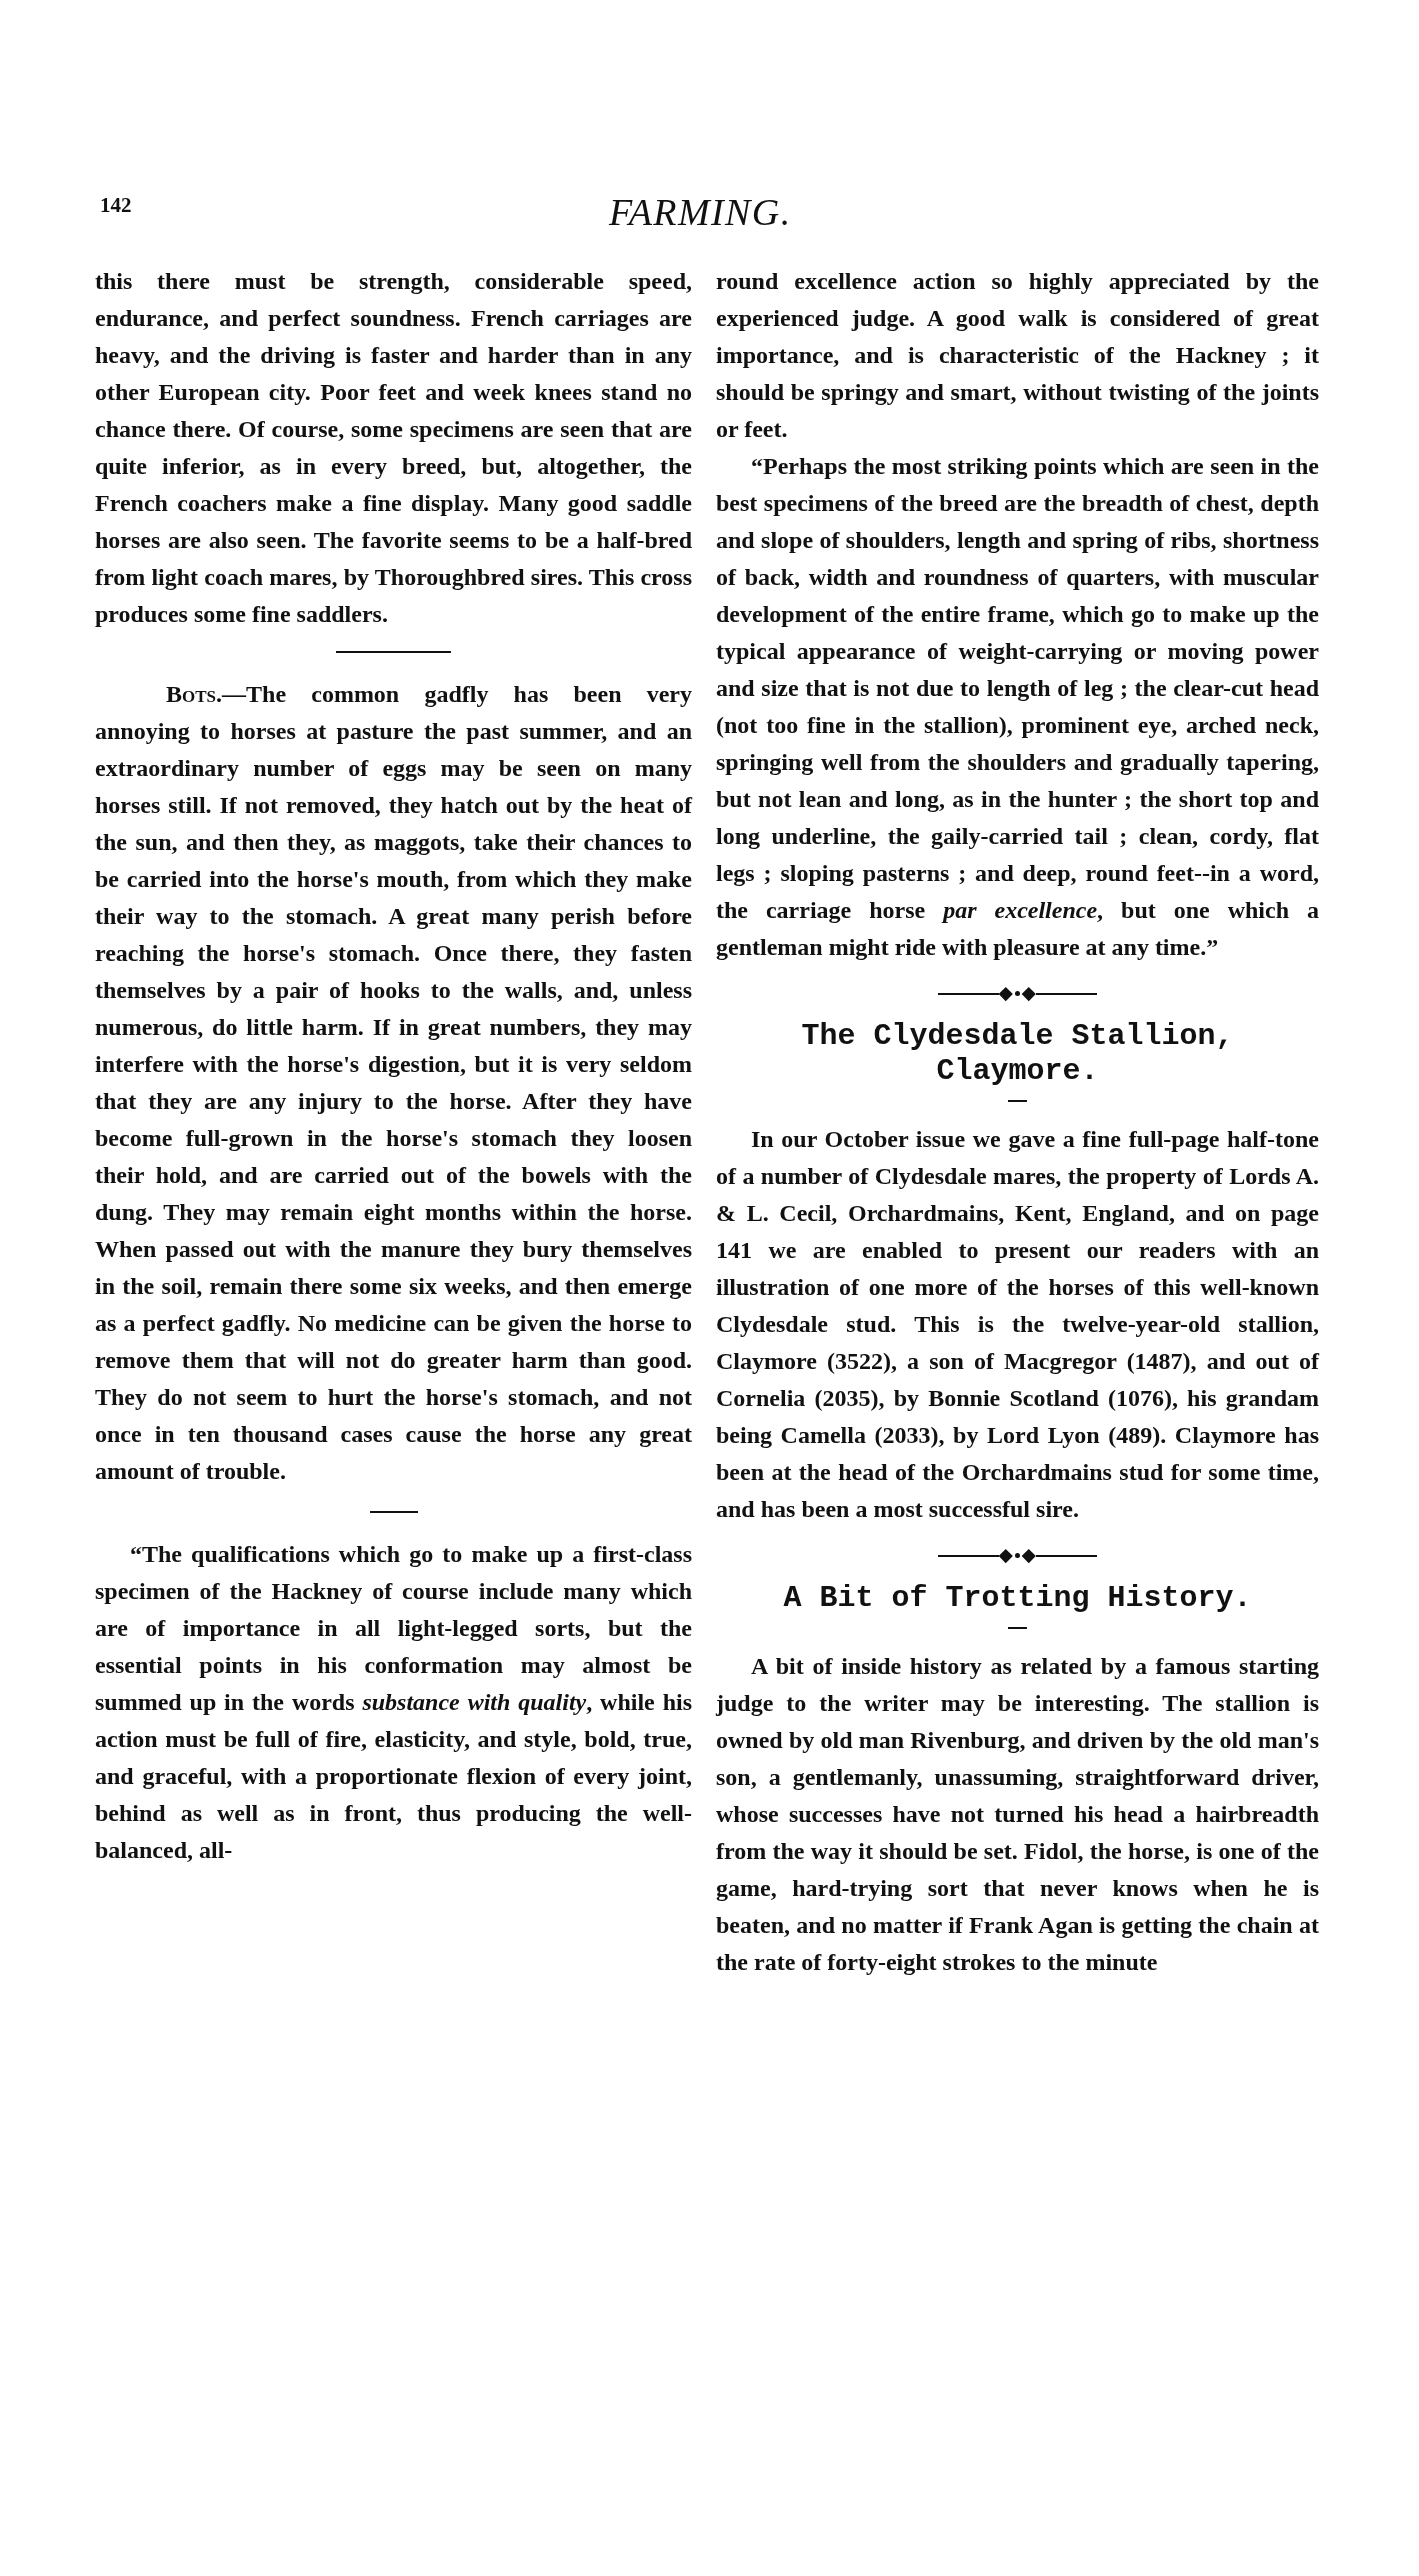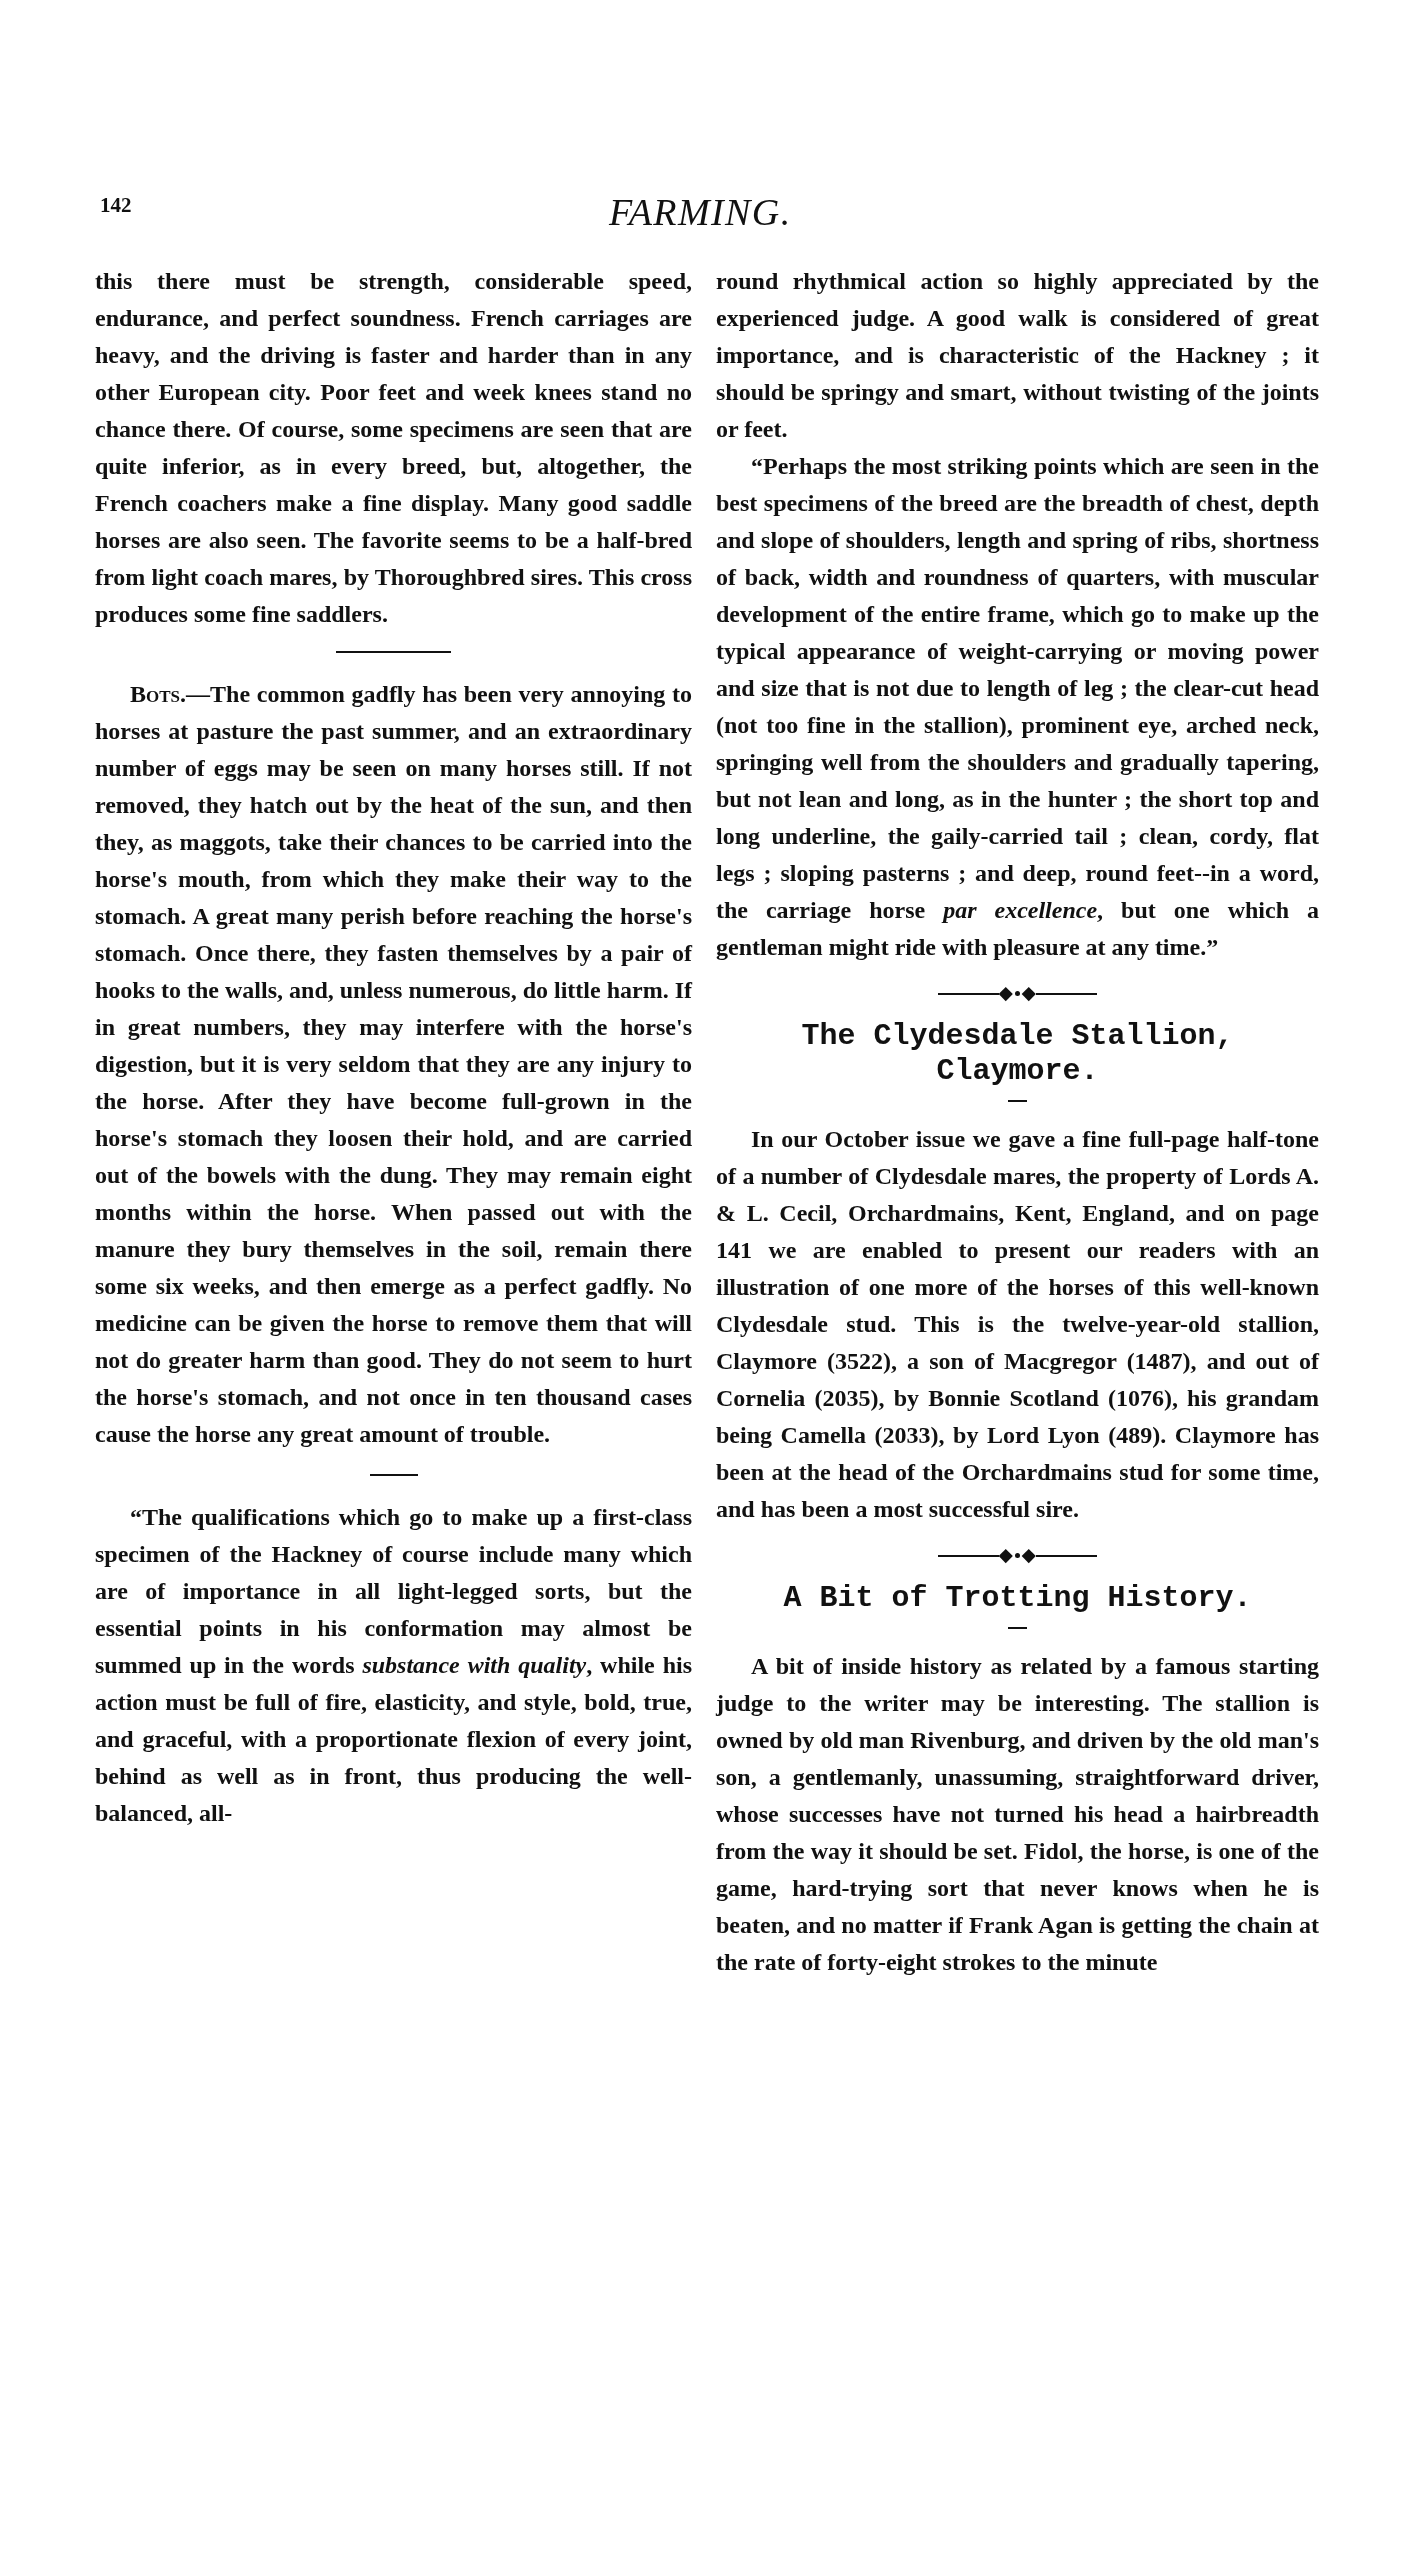--- a/index.html
+++ b/index.html
@@ -10,21 +10,21 @@
   }
   .page-header { position: absolute; top: 193px; left: 100px; width: 1222px; height: 41px; }
   .page-number { position: absolute; left: 0; top: 0; font-size: 21px; font-weight: bold; }
   .running-title { position: absolute; left: 509px; top: -2.7px; font-size: 38px; font-style: italic; letter-spacing: 1.4px; }
 
   .col { position: absolute; top: 263px; width: 597px; font-size: 24px; line-height: 37px; text-align: justify; }
   .col-left { left: 95px; }
   .col-right { left: 716px; top: 263px; width: 603px; }
   .col p { margin: 0; font-weight: bold; }
   .indent { text-indent: 35px; }
-  .sc { font-variant: small-caps; }
+  .sc { font-variant: small-caps; margin-left: 36px; }
   em { font-style: italic; }
 
   .rule-short { width: 115px; height: 2.7px; background: #111; margin: 17.6px auto 23px auto; }
   .rule-shorter { width: 48px; height: 2.7px; background: #111; margin: 20.4px auto 23px auto; }
   .rule-dash { width: 19px; height: 2px; background: #111; margin: 11px auto 19px auto; }
 
   .ornament { display: flex; align-items: center; justify-content: center; margin: 23px 0 20.4px 0; }
   .ornament .line { height: 2px; background: #111; width: 61px; }
   .ornament .diamond { width: 9.5px; height: 9.5px; background: #111; transform: rotate(45deg); margin: 0 2.7px; }
   .ornament .dot { width: 5.4px; height: 5.4px; background: #111; border-radius: 50%; margin: 0 1.4px; }
@@ -41,21 +41,21 @@
 
 <div class="col col-left">
   <p>this there must be strength, considerable speed, endurance, and perfect soundness. French carriages are heavy, and the driving is faster and harder than in any other European city. Poor feet and week knees stand no chance there. Of course, some specimens are seen that are quite inferior, as in every breed, but, altogether, the French coachers make a fine display. Many good saddle horses are also seen. The favorite seems to be a half-bred from light coach mares, by Thoroughbred sires. This cross produces some fine saddlers.</p>
   <div class="rule-short"></div>
   <p class="indent"><span class="sc">Bots.</span><span>—The common gadfly has been very annoying to horses at pasture the past summer, and an extraordinary number of eggs may be seen on many horses still. If not removed, they hatch out by the heat of the sun, and then they, as maggots, take their chances to be carried into the horse's mouth, from which they make their way to the stomach. A great many perish before reaching the horse's stomach. Once there, they fasten themselves by a pair of hooks to the walls, and, unless numerous, do little harm. If in great numbers, they may interfere with the horse's digestion, but it is very seldom that they are any injury to the horse. After they have become full-grown in the horse's stomach they loosen their hold, and are carried out of the bowels with the dung. They may remain eight months within the horse. When passed out with the manure they bury themselves in the soil, remain there some six weeks, and then emerge as a perfect gadfly. No medicine can be given the horse to remove them that will not do greater harm than good. They do not seem to hurt the horse's stomach, and not once in ten thousand cases cause the horse any great amount of trouble.</span></p>
   <div class="rule-shorter"></div>
   <p class="indent"><span>“The qualifications which go to make up a first-class specimen of the Hackney of course include many which are of importance in all light-legged sorts, but the essential points in his conformation may almost be summed up in the words </span><em>substance with quality</em><span>, while his action must be full of fire, elasticity, and style, bold, true, and graceful, with a proportionate flexion of every joint, behind as well as in front, thus producing the well-balanced, all-</span></p>
 </div>
 
 <div class="col col-right">
-  <p>round rhythmical action so highly appreciated by the experienced judge. A good walk is considered of great importance, and is characteristic of the Hackney ; it should be springy and smart, without twisting of the joints or feet.</p>
+  <p>round excellence action so highly appreciated by the experienced judge. A good walk is considered of great importance, and is characteristic of the Hackney ; it should be springy and smart, without twisting of the joints or feet.</p>
   <p class="indent"><span>“Perhaps the most striking points which are seen in the best specimens of the breed are the breadth of chest, depth and slope of shoulders, length and spring of ribs, shortness of back, width and roundness of quarters, with muscular development of the entire frame, which go to make up the typical appearance of weight-carrying or moving power and size that is not due to length of leg ; the clear-cut head (not too fine in the stallion), prominent eye, arched neck, springing well from the shoulders and gradually tapering, but not lean and long, as in the hunter ; the short top and long underline, the gaily-carried tail ; clean, cordy, flat legs ; sloping pasterns ; and deep, round feet--in a word, the carriage horse </span><em>par excellence</em><span>, but one which a gentleman might ride with pleasure at any time.”</span></p>
 
   <div class="ornament">
     <span class="line"></span>
     <span class="diamond"></span>
     <span class="dot"></span>
     <span class="diamond"></span>
     <span class="line"></span>
   </div>
 

